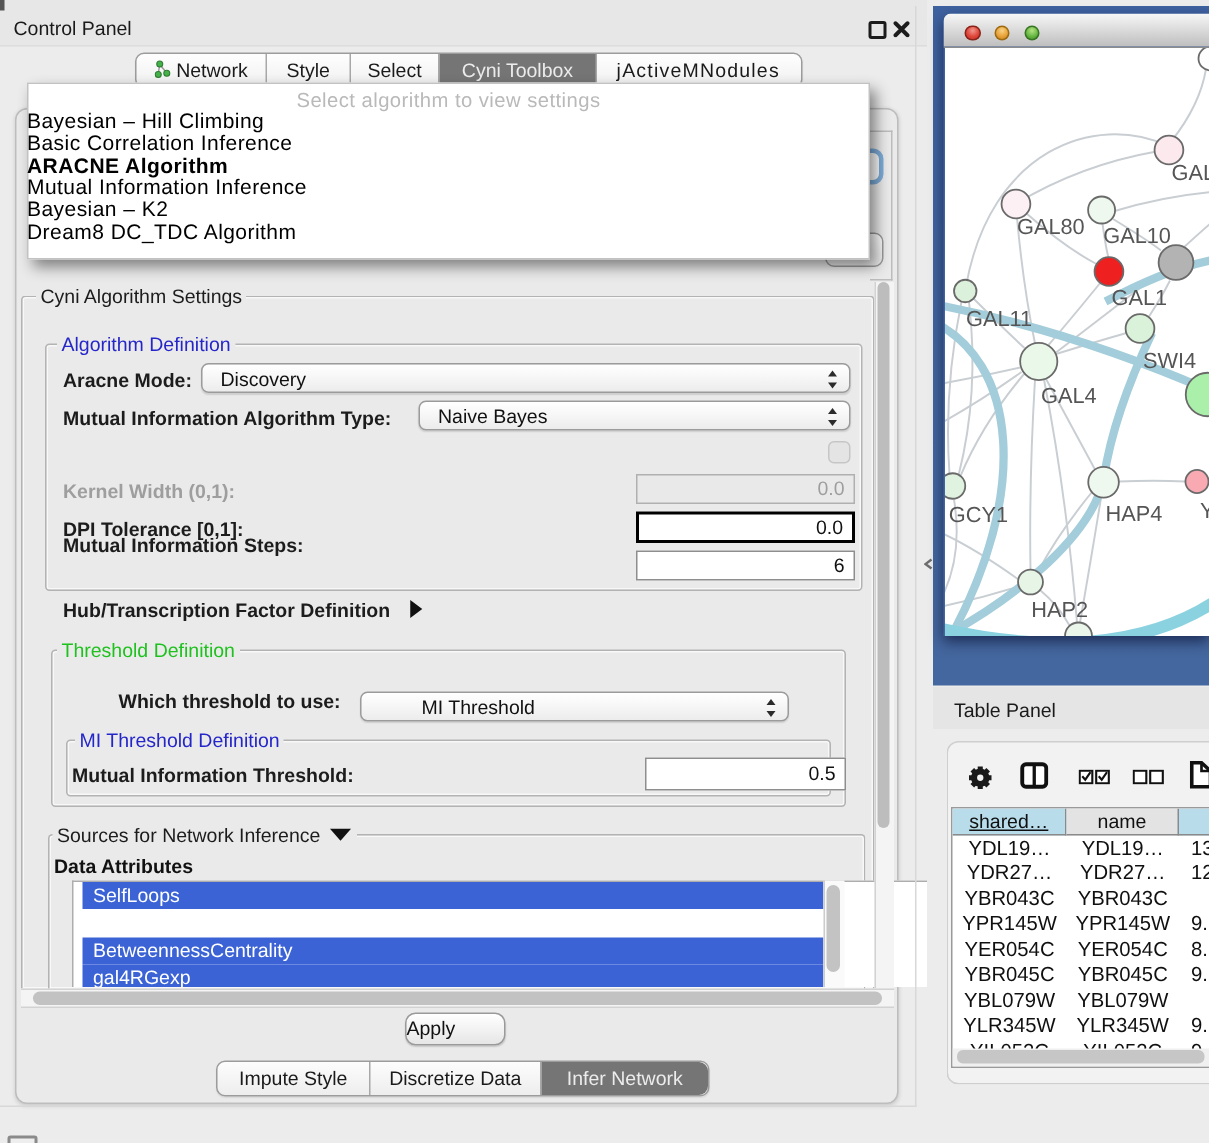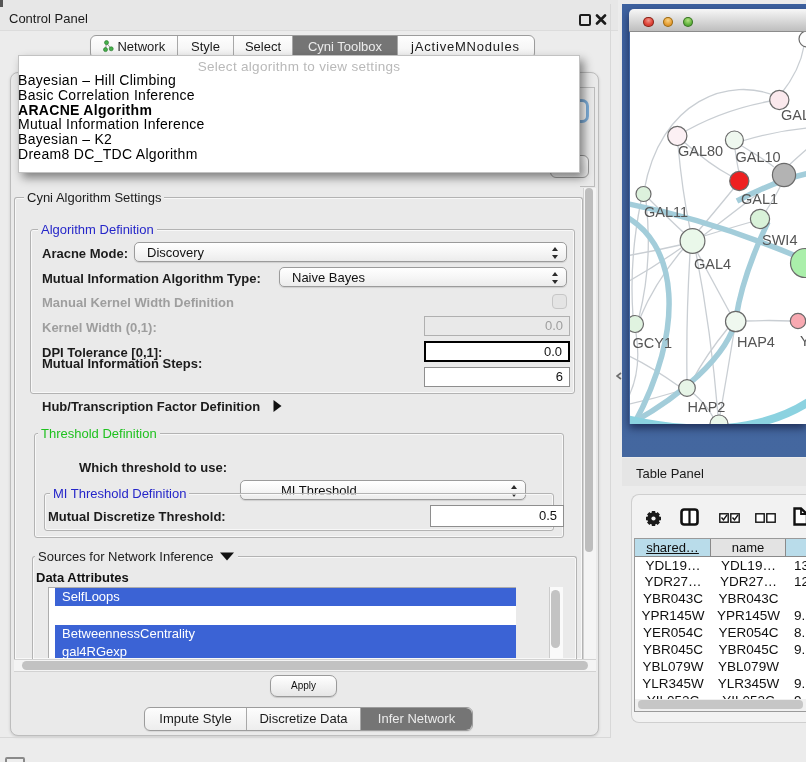--- a/index.html
+++ b/index.html
@@ -64,70 +64,69 @@
 
 <div class="group" style="left:30px;top:229px;width:543px;height:163px;"></div>
 <div class="gtitle" style="left:38px;top:222px;color:#2526c9;">Algorithm Definition</div>
 
 <div class="lbl abs" style="left:42px;top:246px;">Aracne Mode:</div>
 <div class="combo" style="left:134px;top:242px;width:433px;">Discovery<div class="spin"></div></div>
 
 <div class="lbl abs" style="left:42px;top:271px;">Mutual Information Algorithm Type:</div>
 <div class="combo" style="left:279px;top:267px;width:288px;">Naive Bayes<div class="spin"></div></div>
 
-<div class="glbl abs" style="left:42px;top:295px;">Manual Kernel Width Definition</div>
 <div class="abs" style="left:552px;top:294px;width:15px;height:15px;background:#e4e4e4;border:1px solid #c6c6c6;border-radius:4px;box-sizing:border-box;"></div>
 
 <div class="glbl abs" style="left:42px;top:320px;">Kernel Width (0,1):</div>
 <div class="field" style="left:424px;top:316px;width:146px;height:20px;background:#e9e9e9;border-color:#b0b0b0;color:#9e9e9e;line-height:18px;">0.0</div>
 
 <div class="lbl abs" style="left:42px;top:345px;">DPI Tolerance [0,1]:</div>
 <div class="field" style="left:424px;top:341px;width:146px;height:21px;border:2px solid #000;line-height:17px;">0.0</div>
 
 <div class="lbl abs" style="left:42px;top:356px;">Mutual Information Steps:</div>
 <div class="field" style="left:424px;top:367px;width:146px;height:20px;line-height:18px;">6</div>
 
 <div class="lbl abs" style="left:42px;top:399px;">Hub/Transcription Factor Definition</div>
 <svg class="abs" style="left:272px;top:399px;" width="11" height="14" viewBox="0 0 11 14">
       <path d="M1.5 1 L9.5 7 L1.5 13 Z" fill="#111"></path>
     </svg>
 
 <div class="group" style="left:34px;top:433px;width:528px;height:103px;"></div>
 <div class="gtitle" style="left:38px;top:426px;color:#1fc11f;">Threshold Definition</div>
 
 <div class="lbl abs" style="left:79px;top:460px;">Which threshold to use:</div>
-<div class="combo" style="left:240px;top:480px;width:286px;padding-left:40px;">MI Threshold<div class="spin"></div></div>
+<div class="combo" style="left:240px;top:461px;width:286px;padding-left:40px;">MI Threshold<div class="spin"></div></div>
 
 <div class="group" style="left:44px;top:493px;width:508px;height:36px;"></div>
 <div class="gtitle" style="left:50px;top:486px;color:#2526c9;">MI Threshold Definition</div>
 
-<div class="lbl abs" style="left:48px;top:509px;">Mutual Discretize Threshold:</div>
+<div class="lbl abs" style="left:48px;top:509px;">Mutual Information Threshold:</div>
 <div class="field" style="left:418px;top:505px;width:134px;height:22px;line-height:20px;margin-left:12px;">0.5</div>
 
 <div class="group" style="left:32px;top:556px;width:543px;height:103px;border-bottom:none;border-radius:3px 3px 0 0;"></div>
 <div class="gtitle" style="left:35px;top:549px;color:#1c1c1c;">Sources for Network Inference <svg width="16" height="10" viewBox="0 0 16 10" style="vertical-align:-1px;margin-left:2px;">
         <path d="M1 0.5 L15 0.5 L8 8.5 Z" fill="#111"></path>
       </svg></div>
 
 <div class="lbl abs" style="left:36px;top:570px;color:#111;">Data Attributes</div>
 
-<div class="abs" style="left:48px;top:587px;width:468px;height:71px;background:#fff;border-left:1px solid #adadad;border-top:1px solid #adadad;box-sizing:border-box;overflow:hidden;">
+<div class="abs" style="left:48px;top:587px;width:570px;height:71px;background:#fff;border-left:1px solid #adadad;border-top:1px solid #adadad;box-sizing:border-box;overflow:hidden;">
   <div style="position:absolute;left:6px;top:0px;width:494px;height:18.4px;background:#3b63d5;color:#fff;font-size:13px;line-height:18px;padding-left:7px;box-sizing:border-box;">SelfLoops</div>
   <div style="position:absolute;left:6px;top:36.8px;width:494px;height:18.4px;background:#3b63d5;color:#fff;font-size:13px;line-height:18px;padding-left:7px;box-sizing:border-box;">BetweennessCentrality</div>
   <div style="position:absolute;left:6px;top:55.2px;width:494px;height:18.4px;background:#3b63d5;color:#fff;font-size:13px;line-height:18px;padding-left:7px;box-sizing:border-box;">gal4RGexp</div>
 </div>
 <div class="abs" style="left:549px;top:587px;width:14px;height:71px;background:#fafafa;border-left:1px solid #ccc;box-sizing:border-box;"></div>
 <div class="abs" style="left:551px;top:590px;width:9px;height:58px;background:#c3c3c3;border-radius:5px;"></div>
 
 <div class="abs" style="left:583px;top:188px;width:13px;height:471px;background:#f4f4f4;border-left:1px solid #d2d2d2;box-sizing:border-box;"></div>
 <div class="abs" style="left:585px;top:188px;width:8px;height:364px;background:#bdbdbd;border-radius:4px;"></div>
 <div class="abs" style="left:14px;top:659px;width:582px;height:13px;background:#f4f4f4;border-top:1px solid #d2d2d2;border-bottom:1px solid #d2d2d2;box-sizing:border-box;"></div>
 <div class="abs" style="left:22px;top:661px;width:566px;height:9px;background:#c2c2c2;border-radius:5px;"></div>
 
-<div class="abs" style="left:270px;top:675px;width:67px;height:22px;border:1px solid #9a9a9a;border-radius:7px;background:linear-gradient(180deg,#ffffff,#e6e6e6);box-sizing:border-box;text-align:center;font-size:10px;line-height:20px;color:#111;box-shadow:0 1px 1px rgba(0,0,0,0.15);">Apply</div>
+<div class="abs" style="left:270px;top:675px;width:67px;height:22px;border:1px solid #9a9a9a;border-radius:7px;background:linear-gradient(180deg,#ffffff,#e6e6e6);box-sizing:border-box;font-size:13px;line-height:20px;color:#111;box-shadow:0 1px 1px rgba(0,0,0,0.15);">Apply</div>
 
 <div class="seg" style="left:144px;top:707px;width:327px;background:linear-gradient(180deg,#fdfdfd,#ededed);">
   <div class="s" style="width:101px;">Impute Style</div>
   <div class="s" style="width:113px;">Discretize Data</div>
   <div class="s sel" style="width:111px;border-radius:0 6px 6px 0;">Infer Network</div>
 </div>
 
 <div class="abs" style="left:610px;top:4px;width:1px;height:734px;background:#d8d8d8;"></div>
 <svg class="abs" style="left:616px;top:372px;" width="6" height="8" viewBox="0 0 6 8">
       <path d="M5 1 L1 4 L5 7" fill="none" stroke="#6e6e6e" stroke-width="1.6"></path>

